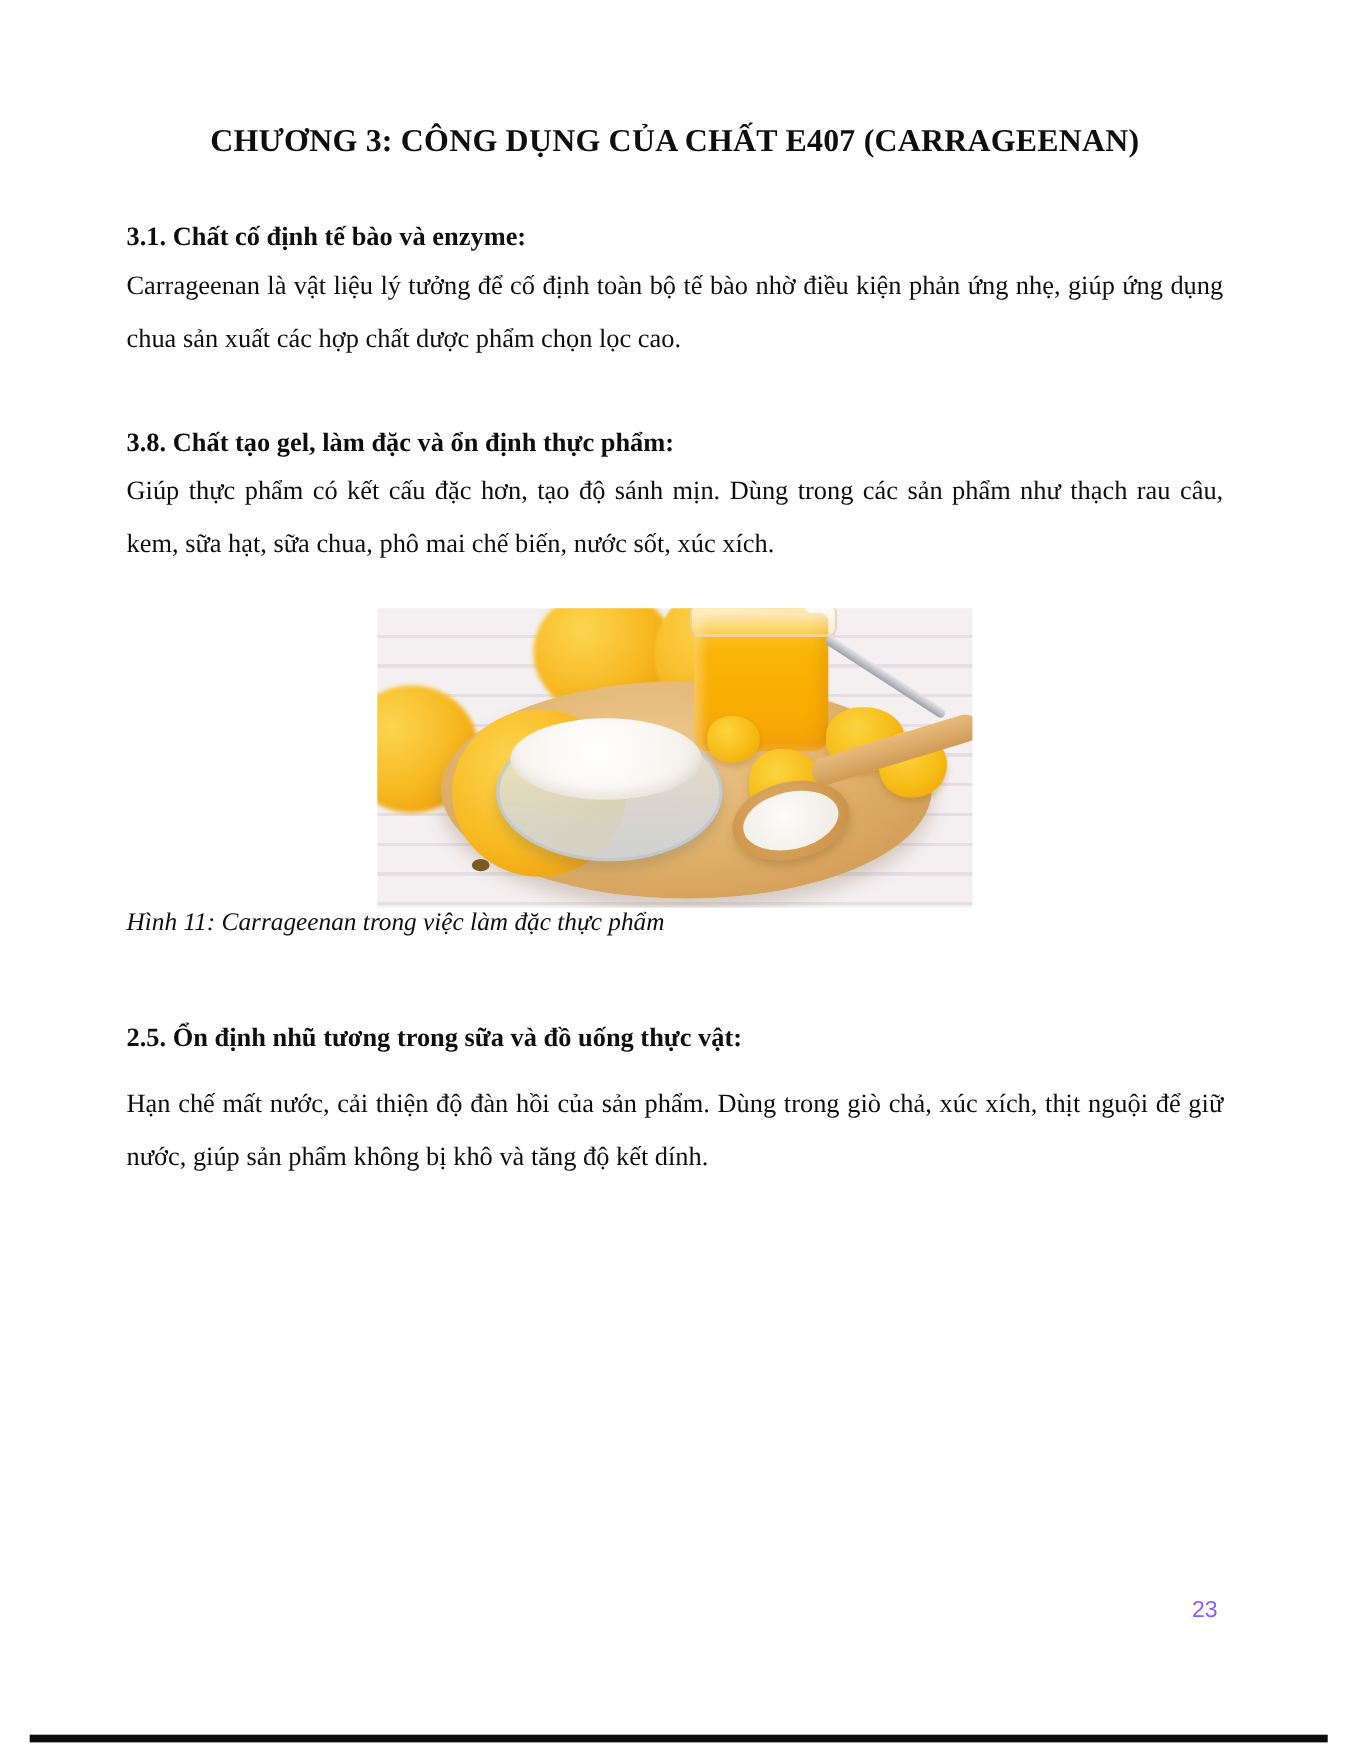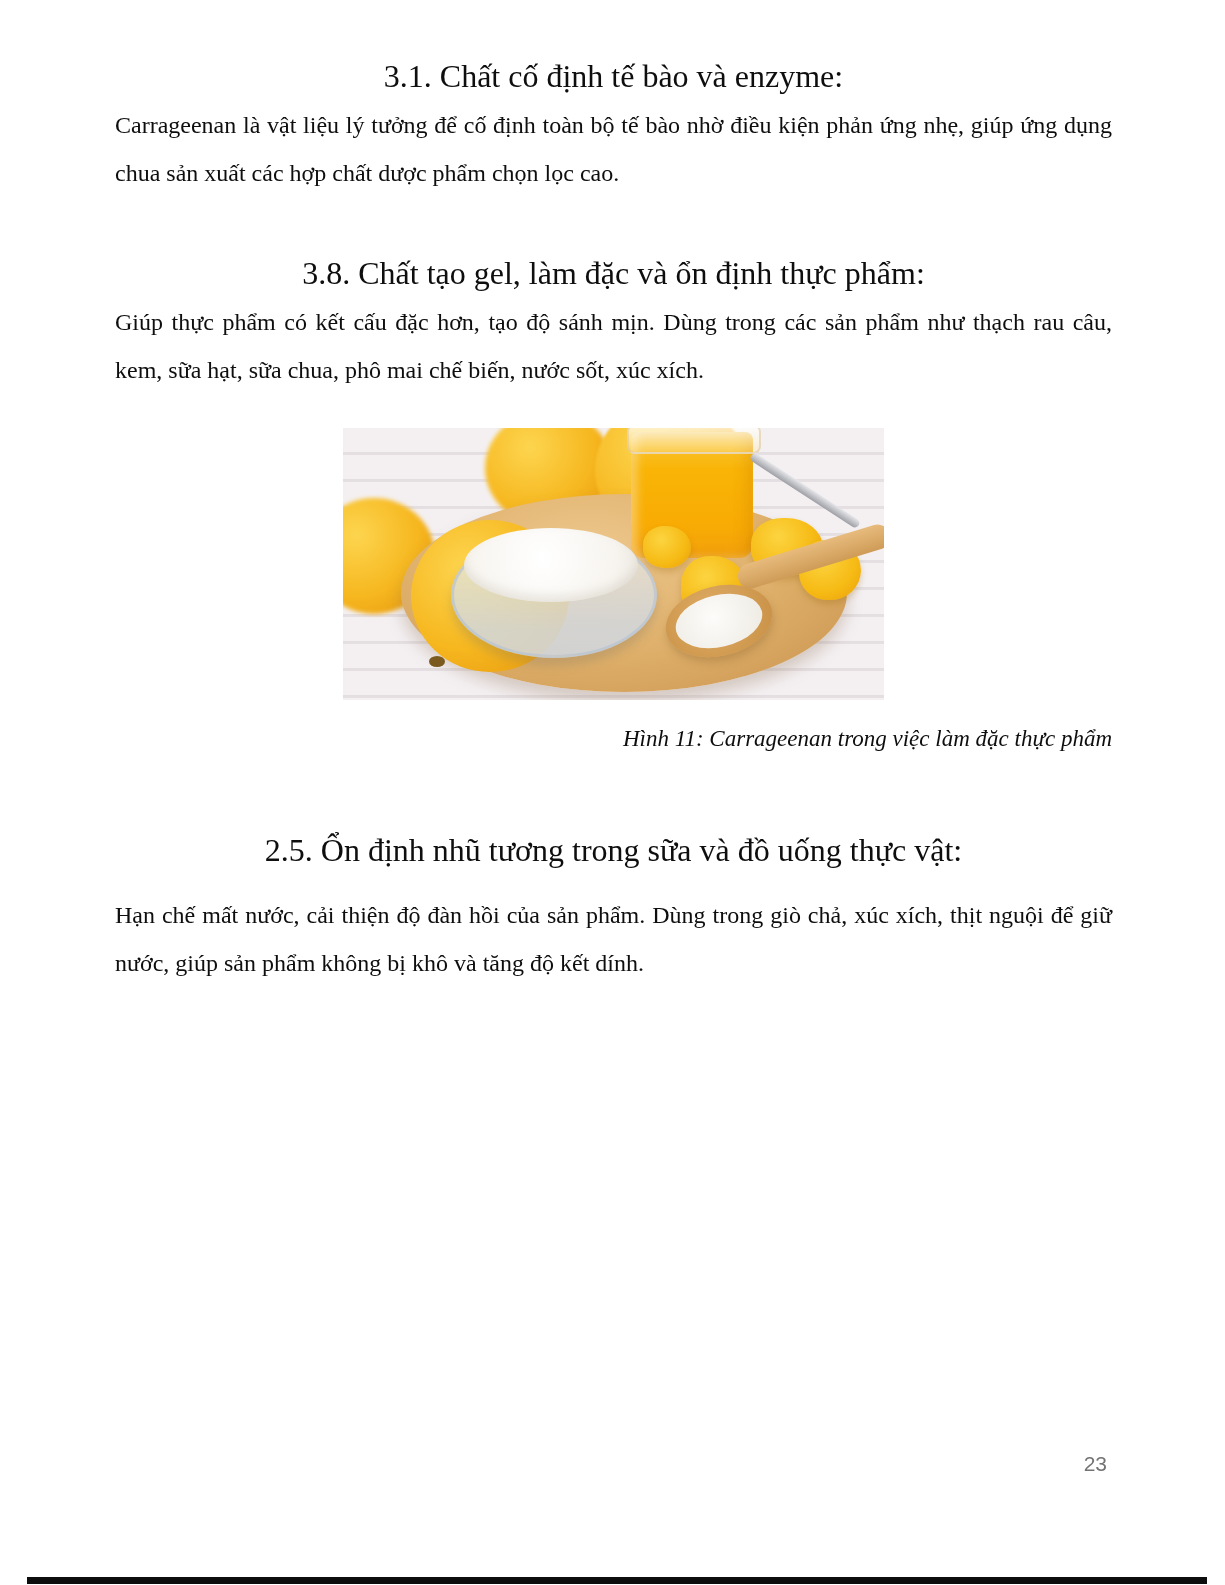--- a/index.html
+++ b/index.html
@@ -16,26 +16,25 @@
     left:115px;right:113px;top:0;
   }
   .doc-title{
     margin-top:112px;
     text-align:center;
     font-size:29px;
     font-weight:bold;
     letter-spacing:.2px;
   }
   h2.sec{
-    font-size:32px;
-    font-weight:normal;
+    font-size:24px;
+    font-weight:bold;
     margin:0;
     margin-top:58px;
     margin-bottom:6px;
-    text-align:center;
   }
   h2.sec.after-figure{margin-top:80px;}
   p.body{
     margin:0;
     font-size:24px;
     line-height:48px;
     text-align:justify;
   }
   p.body.extra-gap{margin-top:22px;}
   
@@ -119,45 +118,45 @@
     border-radius:50%;
     background:radial-gradient(circle at 45% 40%, #fdfcfa, #efece5 85%);
     transform:rotate(-13deg);
   }
   .lemon-tip{
     left:86px;top:228px;width:16px;height:11px;
     border-radius:50%;
     background:#7a5a1e;
   }
   figcaption{
-    margin-top:26px;
-    text-align:right;
+    text-align:left;
     font-style:italic;
     font-size:23px;
   }
   .page-number{
     position:absolute;
     right:118px;top:1452px;
     font-family:"Liberation Sans","DejaVu Sans",sans-serif;
     font-size:21px;
-    color:#737373;
+    color:#8b5cf6;
   }
   .bottom-bar{
     position:absolute;
     left:27px;bottom:1px;
     width:1180px;height:7px;
     background:#0d0d0d;
   }
 </style>
 </head>
 <body>
 
 <div class="page">
   <div class="content">
 
+    <div class="doc-title">CHƯƠNG 3: CÔNG DỤNG CỦA CHẤT E407 (CARRAGEENAN)</div>
 
     <h2 class="sec">3.1. Chất cố định tế bào và enzyme:</h2>
     <p class="body">Carrageenan là vật liệu lý tưởng để cố định toàn bộ tế bào nhờ điều kiện phản ứng nhẹ, giúp ứng dụng chua sản xuất các hợp chất dược phẩm chọn lọc cao.</p>
 
     <h2 class="sec">3.8. Chất tạo gel, làm đặc và ổn định thực phẩm:</h2>
     <p class="body">Giúp thực phẩm có kết cấu đặc hơn, tạo độ sánh mịn. Dùng trong các sản phẩm như thạch rau câu, kem, sữa hạt, sữa chua, phô mai chế biến, nước sốt, xúc xích.</p>
 
     <figure>
       <div class="photo">
         <div class="lemon blur2" style="left:-30px;top:70px;width:122px;height:116px;"></div>

